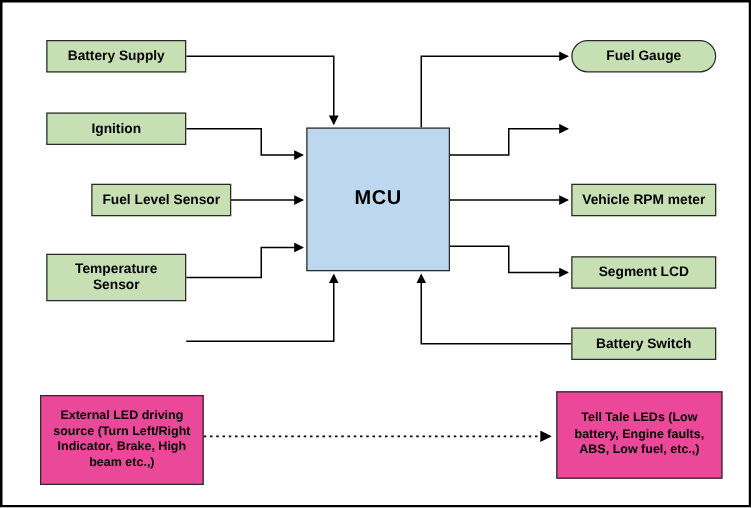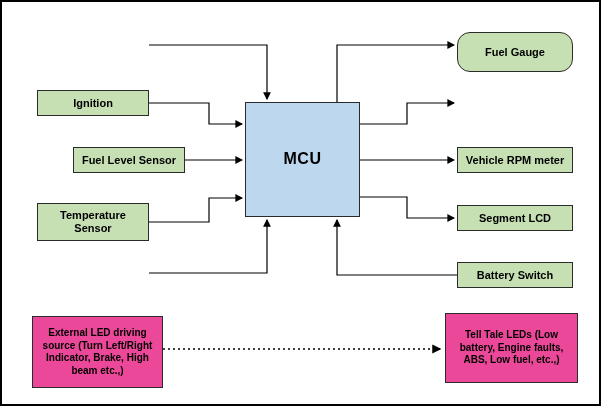--- a/index.html
+++ b/index.html
@@ -61,27 +61,28 @@
     <path d="M335,100 V43 H452" fill="none" stroke="#000" stroke-width="1.2" marker-end="url(#arrow)"></path>
     <path d="M358,122 H405 V101 H452" fill="none" stroke="#000" stroke-width="1.2" marker-end="url(#arrow)"></path>
     <path d="M358,158 H452" fill="none" stroke="#000" stroke-width="1.2" marker-end="url(#arrow)"></path>
     <path d="M358,195 H405 V216 H452" fill="none" stroke="#000" stroke-width="1.2" marker-end="url(#arrow)"></path>
 
     <path d="M455,273 H335 V218" fill="none" stroke="#000" stroke-width="1.2" marker-end="url(#arrow)"></path>
 
     <path d="M161,347 H438" fill="none" stroke="#000" stroke-width="1.4" stroke-dasharray="2,3" marker-end="url(#arrow)"></path>
   </svg>
 
+  <div class="box green" style="left:35px; top:30px;  width:112px; height:26px;">Battery Supply</div>
   <div class="box green" style="left:35px; top:88px;  width:112px; height:26px;">Ignition</div>
   <div class="box green" style="left:35px; top:145px; width:112px; height:26px;margin-left:36px;">Fuel Level Sensor</div>
   <div class="box green" style="left:35px; top:201px; width:112px; height:38px;">Temperature Sensor</div>
 
   <div class="box mcu" style="left:243px; top:100px; width:115px; height:115px;">MCU</div>
 
-  <div class="box green" style="left:455px; top:30px;  width:116px; height:40px;border-radius:13px;">Fuel Gauge</div>
+  <div class="box green" style="left:455px; top:30px;  width:116px; height:26px;border-radius:13px;">Fuel Gauge</div>
   <div class="box green" style="left:455px; top:145px; width:116px; height:26px;">Vehicle RPM meter</div>
   <div class="box green" style="left:455px; top:203px; width:116px; height:26px;">Segment LCD</div>
   <div class="box green" style="left:455px; top:260px; width:116px; height:26px;">Battery Switch</div>
 
   <div class="box yellow" style="left:30px; top:314px; width:131px; height:72px;">External LED driving source (Turn Left/Right Indicator, Brake, High beam etc.,)</div>
   <div class="box yellow" style="left:443px; top:311px; width:133px; height:70px;">Tell Tale LEDs (Low battery, Engine faults, ABS, Low fuel, etc.,)</div>
 
 </div>
 
 </body></html>

